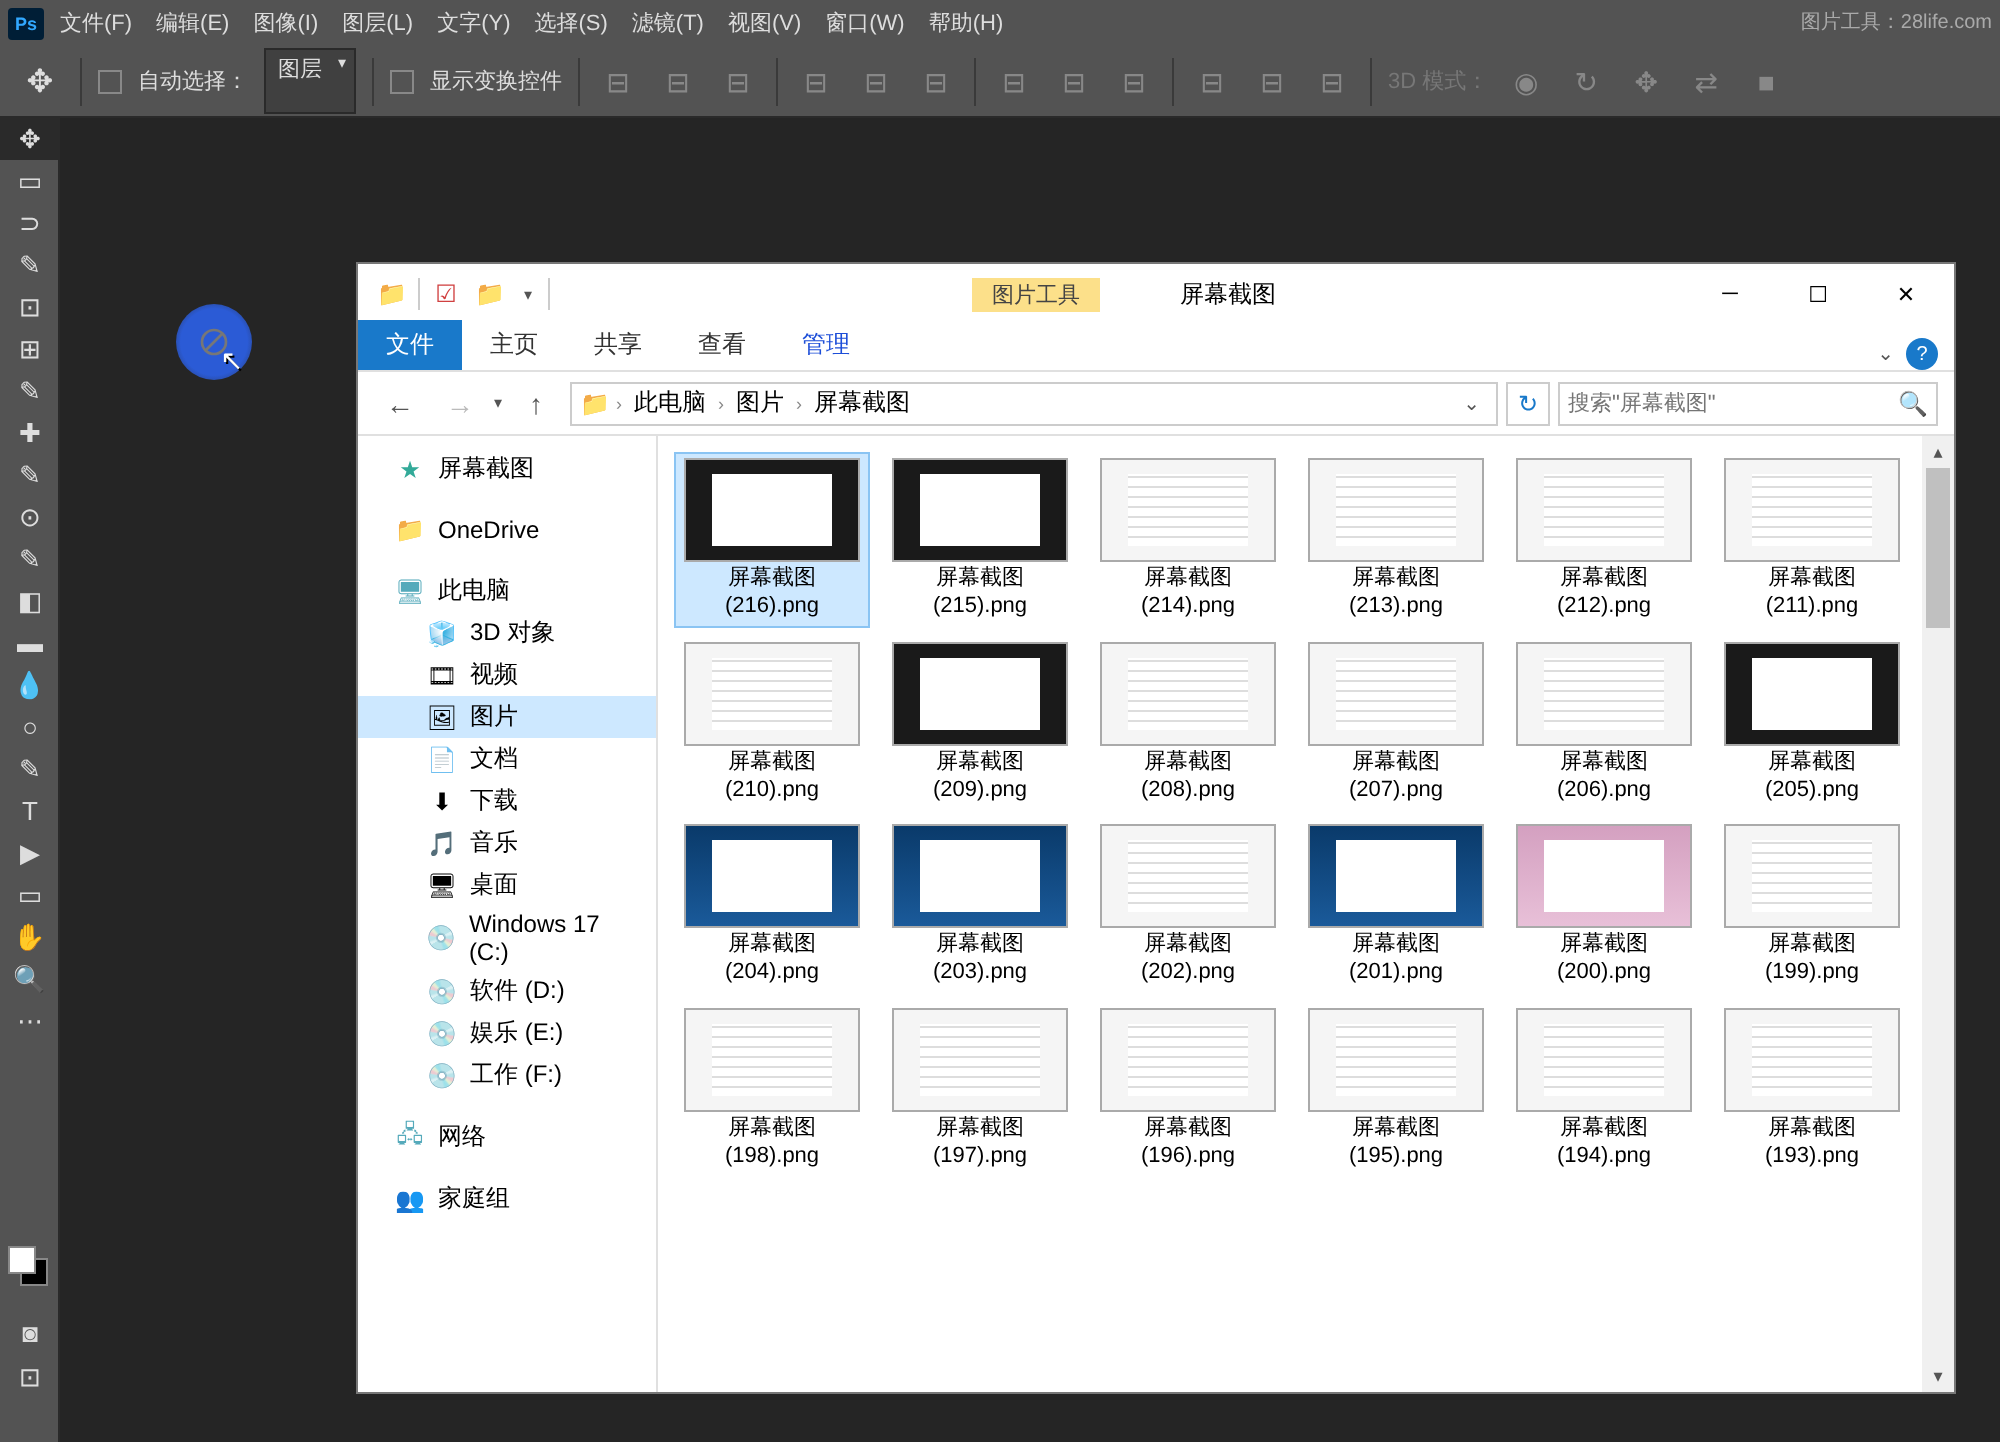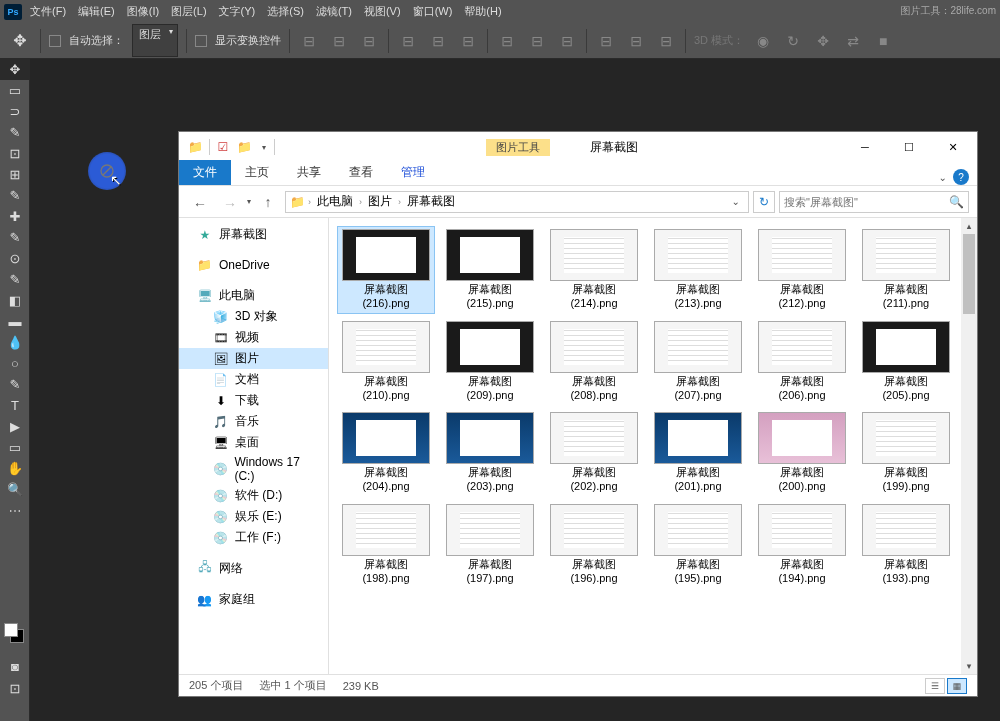--- a/index.html
+++ b/index.html
@@ -465,24 +465,15 @@
           </div>
         </div>
       <div class="ex-scroll">
         <div class="ex-scroll-btn" style="top:0">▴</div>
         <div class="ex-scroll-thumb"></div>
         <div class="ex-scroll-btn" style="bottom:0">▾</div>
       </div>
     </div>
   </div>
 
-  <div class="ex-status">
-    <span>205 个项目</span>
-    <span>选中 1 个项目</span>
-    <span>239 KB</span>
-    <div class="ex-view-btns">
-      <div class="ex-view-btn">☰</div>
-      <div class="ex-view-btn active">▦</div>
-    </div>
-  </div>
 </div>
 
 <div class="watermark">图片工具：28life.com</div>
 
 </body></html>

